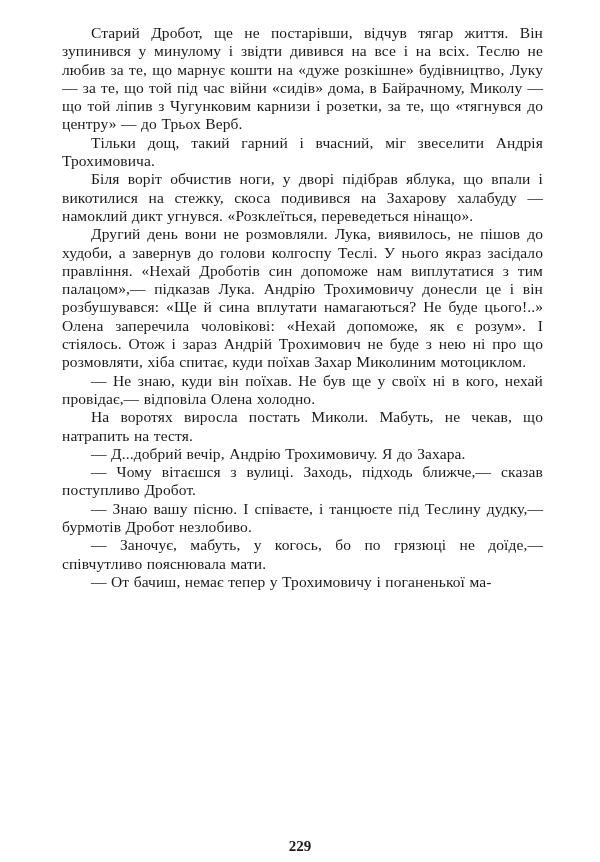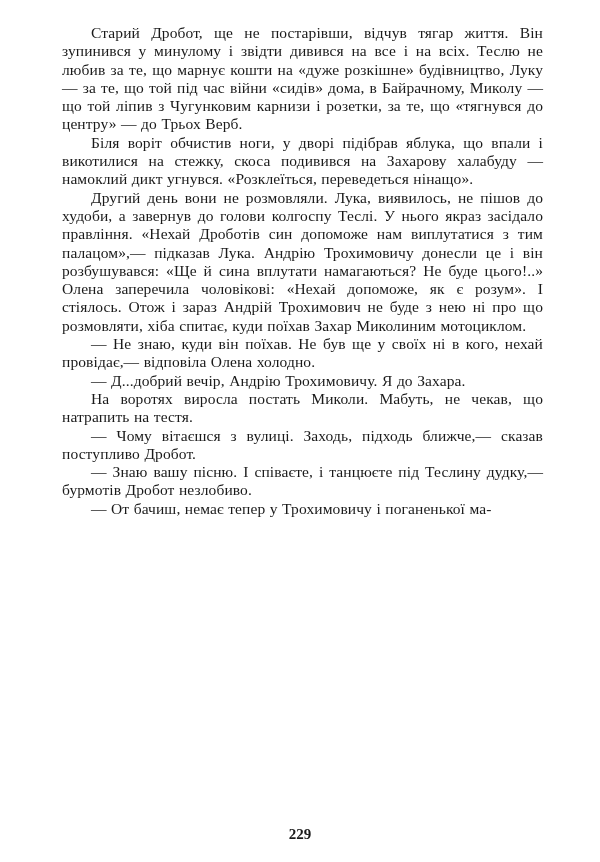--- a/index.html
+++ b/index.html
@@ -26,37 +26,39 @@
     font-size: 15.5px;
     line-height: 18.3px;
     font-weight: normal;
     letter-spacing: 0.1px;
     word-spacing: 0.5px;
   }
   .page-number {
     position: absolute;
     left: 0;
     right: 0;
-    bottom: 19px;
+    bottom: 7px;
     text-align: center;
     font-size: 15px;
     font-weight: bold;
     font-family: "Liberation Serif", "DejaVu Serif", serif;
     color: #1a1a1a;
   }
 </style>
 </head>
 <body>
 
 <div class="book-page">
   <div class="text-block">
     <p>Старий Дробот, ще не постарівши, відчув тягар життя. Він зупинився у минулому і звідти дивився на все і на всіх. Теслю не любив за те, що марнує кошти на «дуже розкішне» будівництво, Луку — за те, що той під час війни «сидів» дома, в Байрачному, Миколу — що той ліпив з Чугунковим карнизи і розетки, за те, що «тягнувся до центру» — до Трьох Верб.</p>
+    <p>Тільки дощ, такий гарний і вчасний, міг звеселити Андрія Трохимовича.</p>
     <p>Біля воріт обчистив ноги, у дворі підібрав яблука, що впали і викотилися на стежку, скоса подивився на Захарову халабуду — намоклий дикт угнувся. «Розклеїться, переведеться нінащо».</p>
     <p>Другий день вони не розмовляли. Лука, виявилось, не пішов до худоби, а завернув до голови колгоспу Теслі. У нього якраз засідало правління. «Нехай Дроботів син допоможе нам виплутатися з тим палацом»,— підказав Лука. Андрію Трохимовичу донесли це і він розбушувався: «Ще й сина вплутати намагаються? Не буде цього!..» Олена заперечила чоловікові: «Нехай допоможе, як є розум». І стіялось. Отож і зараз Андрій Трохимович не буде з нею ні про що розмовляти, хіба спитає, куди поїхав Захар Миколиним мотоциклом.</p>
     <p>— Не знаю, куди він поїхав. Не був ще у своїх ні в кого, нехай провідає,— відповіла Олена холодно.</p>
+    <p>На воротях виросла постать Миколи. Мабуть, не чекав, що натрапить на тестя.</p>
     <p>— Д...добрий вечір, Андрію Трохимовичу. Я до Захара.</p>
-    <p>На воротях виросла постать Миколи. Мабуть, не чекав, що натрапить на тестя.</p>
     <p>— Чому вітаєшся з вулиці. Заходь, підходь ближче,— сказав поступливо Дробот.</p>
     <p>— Знаю вашу пісню. І співаєте, і танцюєте під Теслину дудку,— бурмотів Дробот незлобиво.</p>
+    <p>— Заночує, мабуть, у когось, бо по грязюці не доїде,— співчутливо пояснювала мати.</p>
     <p>— От бачиш, немає тепер у Трохимовичу і поганенької ма-</p>
   </div>
   <div class="page-number">229</div>
 </div>
 
 </body></html>

